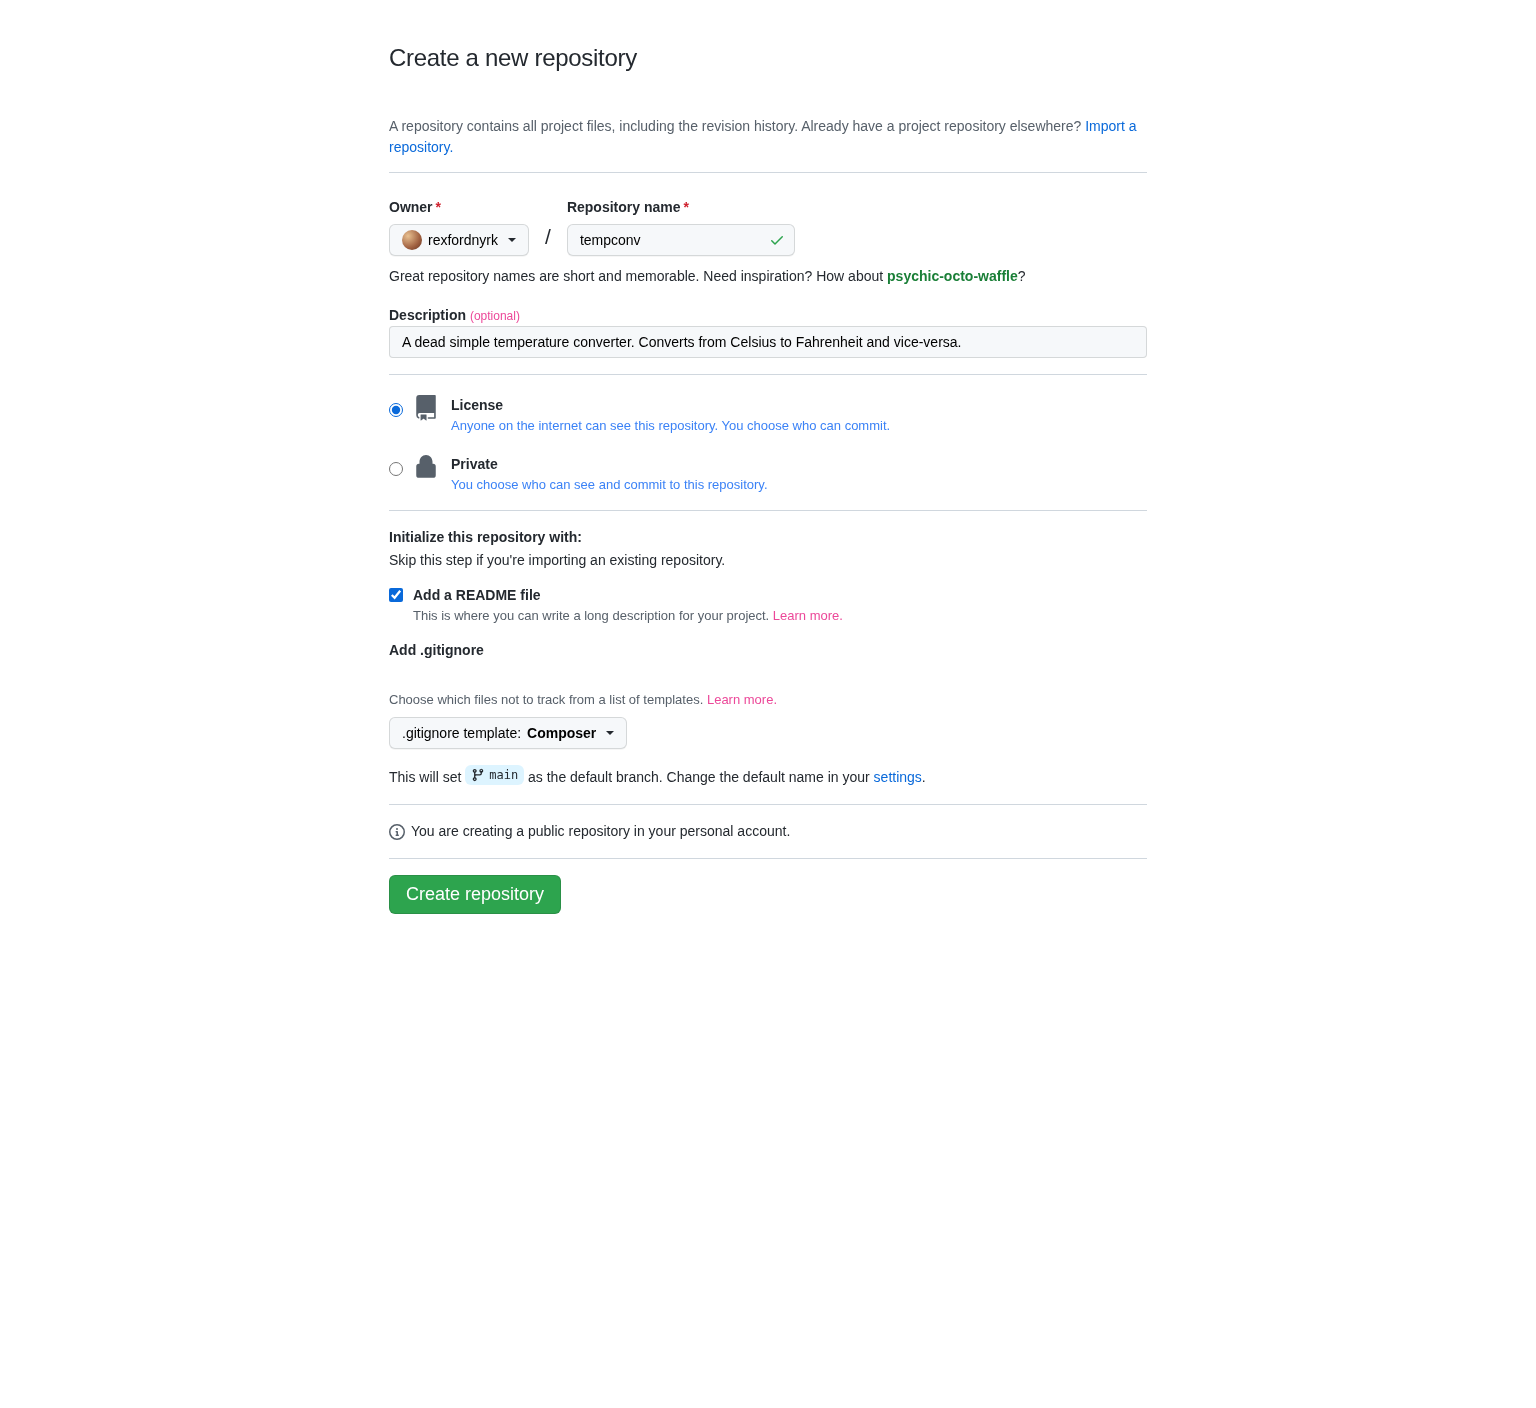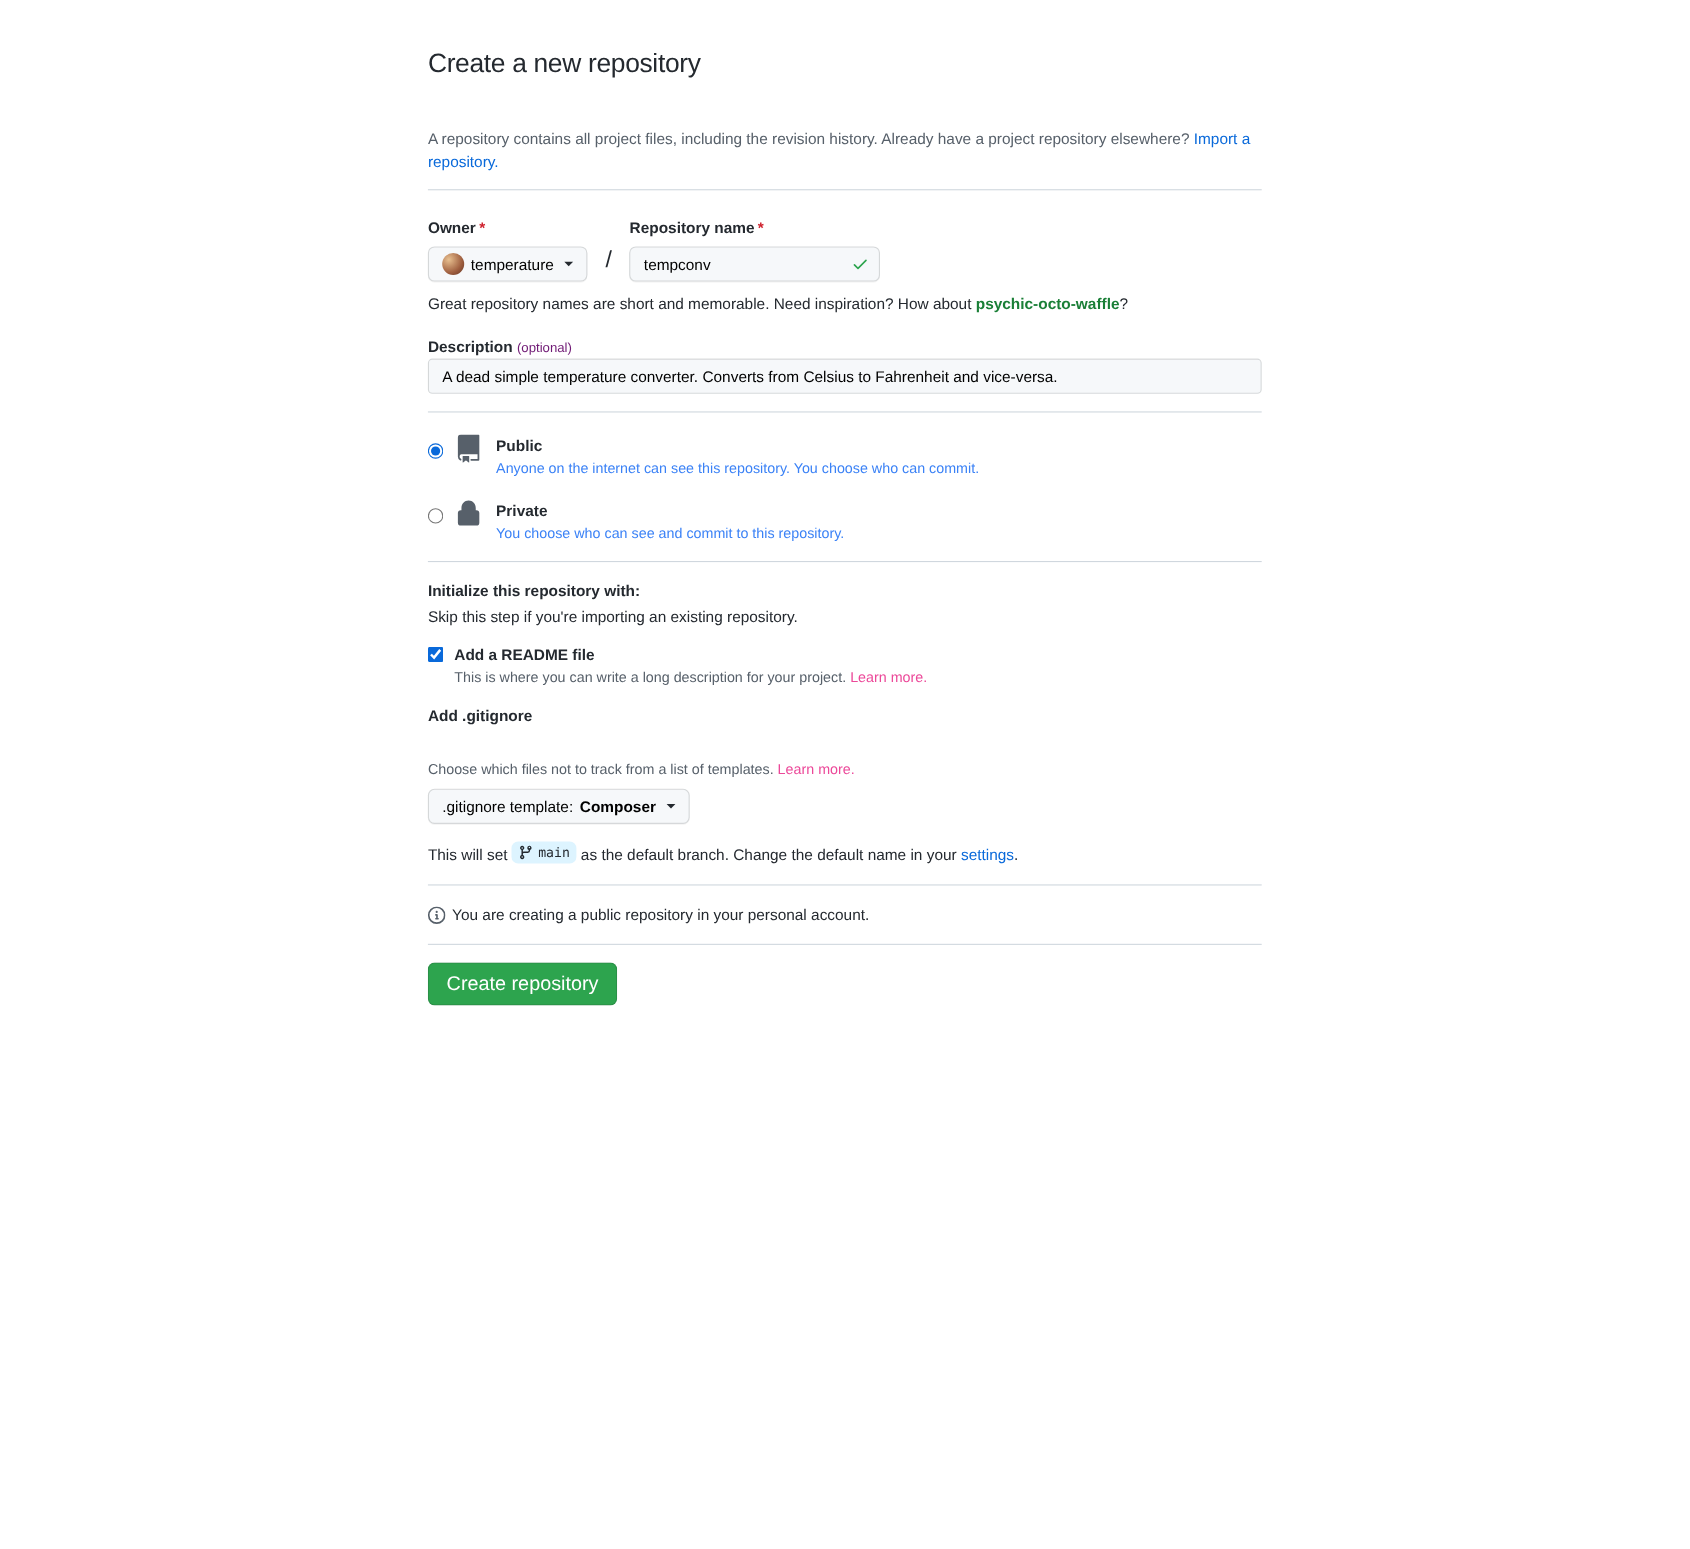--- a/index.html
+++ b/index.html
@@ -68,21 +68,21 @@
     .text-input {
       width: 100%;
       background: #f6f8fa;
       font-family: inherit;
       outline: none;
     }
     .check-icon { position: absolute; right: 10px; top: 8px; color: #2da44e; }
     .hint { font-size: 14px; color: #24292f; margin-bottom: 18px; }
     .suggestion { color: #1a7f37; font-weight: 600; }
     .description-row { margin-bottom: 10px;}
-    .label-optional { color: #701a75; font-weight: 400; font-size: 12px;}
+    .label-optional { color: #ec4899; font-weight: 400; font-size: 12px;}
     .desc-input {
       width: 100%;
       background: #f6f8fa;
       border: 1px solid rgba(27,31,36,0.15);
       border-radius: 4px;
       padding: 5px 12px;
       font-size: 14px;
       font-family: inherit;
       height: 32px;
       outline: none;
@@ -126,21 +126,21 @@
     <span>A repository contains all project files, including the revision history. Already have a project repository elsewhere? </span><a class="link">Import a repository.</a>
   </p>
 
   <hr class="rule rule-spaced">
 
   <div class="form-row">
     <div class="field">
       <label class="label"><span>Owner</span><span class="req">*</span></label>
       <button class="select-btn">
         <span class="avatar"></span>
-        <span>temperature</span>
+        <span>rexfordnyrk</span>
         <span class="caret"></span>
       </button>
     </div>
     <div class="slash">/</div>
     <div class="field">
       <label class="label"><span>Repository name</span><span class="req">*</span></label>
       <div class="repo-name-wrap">
         <input class="text-input" type="text" value="tempconv" style="">
         <span class="check-icon">
           <svg width="16" height="16" viewBox="0 0 16 16" fill="currentColor">
@@ -166,21 +166,21 @@
 
   <div class="radio-row">
     <input type="radio" name="vis" checked="" style="">
     <span class="radio-icon">
       <svg width="26" height="26" viewBox="0 0 24 24" fill="currentColor">
           <path d="M3 2.75A2.75 2.75 0 015.75 0h14.5a.75.75 0 01.75.75v20.5a.75.75 0 01-.75.75h-6a.75.75 0 010-1.5h5.25v-4H6A1.5 1.5 0 004.5 18v.75c0 .716.43 1.334 1.05 1.605a.75.75 0 01-.6 1.374A3.25 3.25 0 013 18.75v-16zM19.5 1.5V15H6c-.546 0-1.059.146-1.5.401V2.75c0-.69.56-1.25 1.25-1.25H19.5z"></path>
           <path d="M7 18.25a.25.25 0 01.25-.25h5a.25.25 0 01.25.25v5.01a.25.25 0 01-.397.201l-2.206-1.604a.25.25 0 00-.294 0L7.397 23.46a.25.25 0 01-.397-.2v-5.01z"></path>
         </svg>
     </span>
     <div>
-      <div class="radio-label">Public</div>
+      <div class="radio-label">License</div>
       <div class="radio-sub">Anyone on the internet can see this repository. You choose who can commit.</div>
     </div>
   </div>
 
   <div class="radio-row">
     <input type="radio" name="vis" style="">
     <span class="radio-icon">
       <svg width="26" height="26" viewBox="0 0 24 24" fill="currentColor">
           <path d="M6 9V7.25C6 3.845 8.503 1 12 1s6 2.845 6 6.25V9h.5a2.5 2.5 0 012.5 2.5v8a2.5 2.5 0 01-2.5 2.5h-13A2.5 2.5 0 013 19.5v-8A2.5 2.5 0 015.5 9H6zm1.5-1.75C7.5 4.58 9.422 2.5 12 2.5c2.578 0 4.5 2.08 4.5 4.75V9h-9V7.25zm-3 4.25a1 1 0 011-1h13a1 1 0 011 1v8a1 1 0 01-1 1h-13a1 1 0 01-1-1v-8z"></path>
         </svg>

